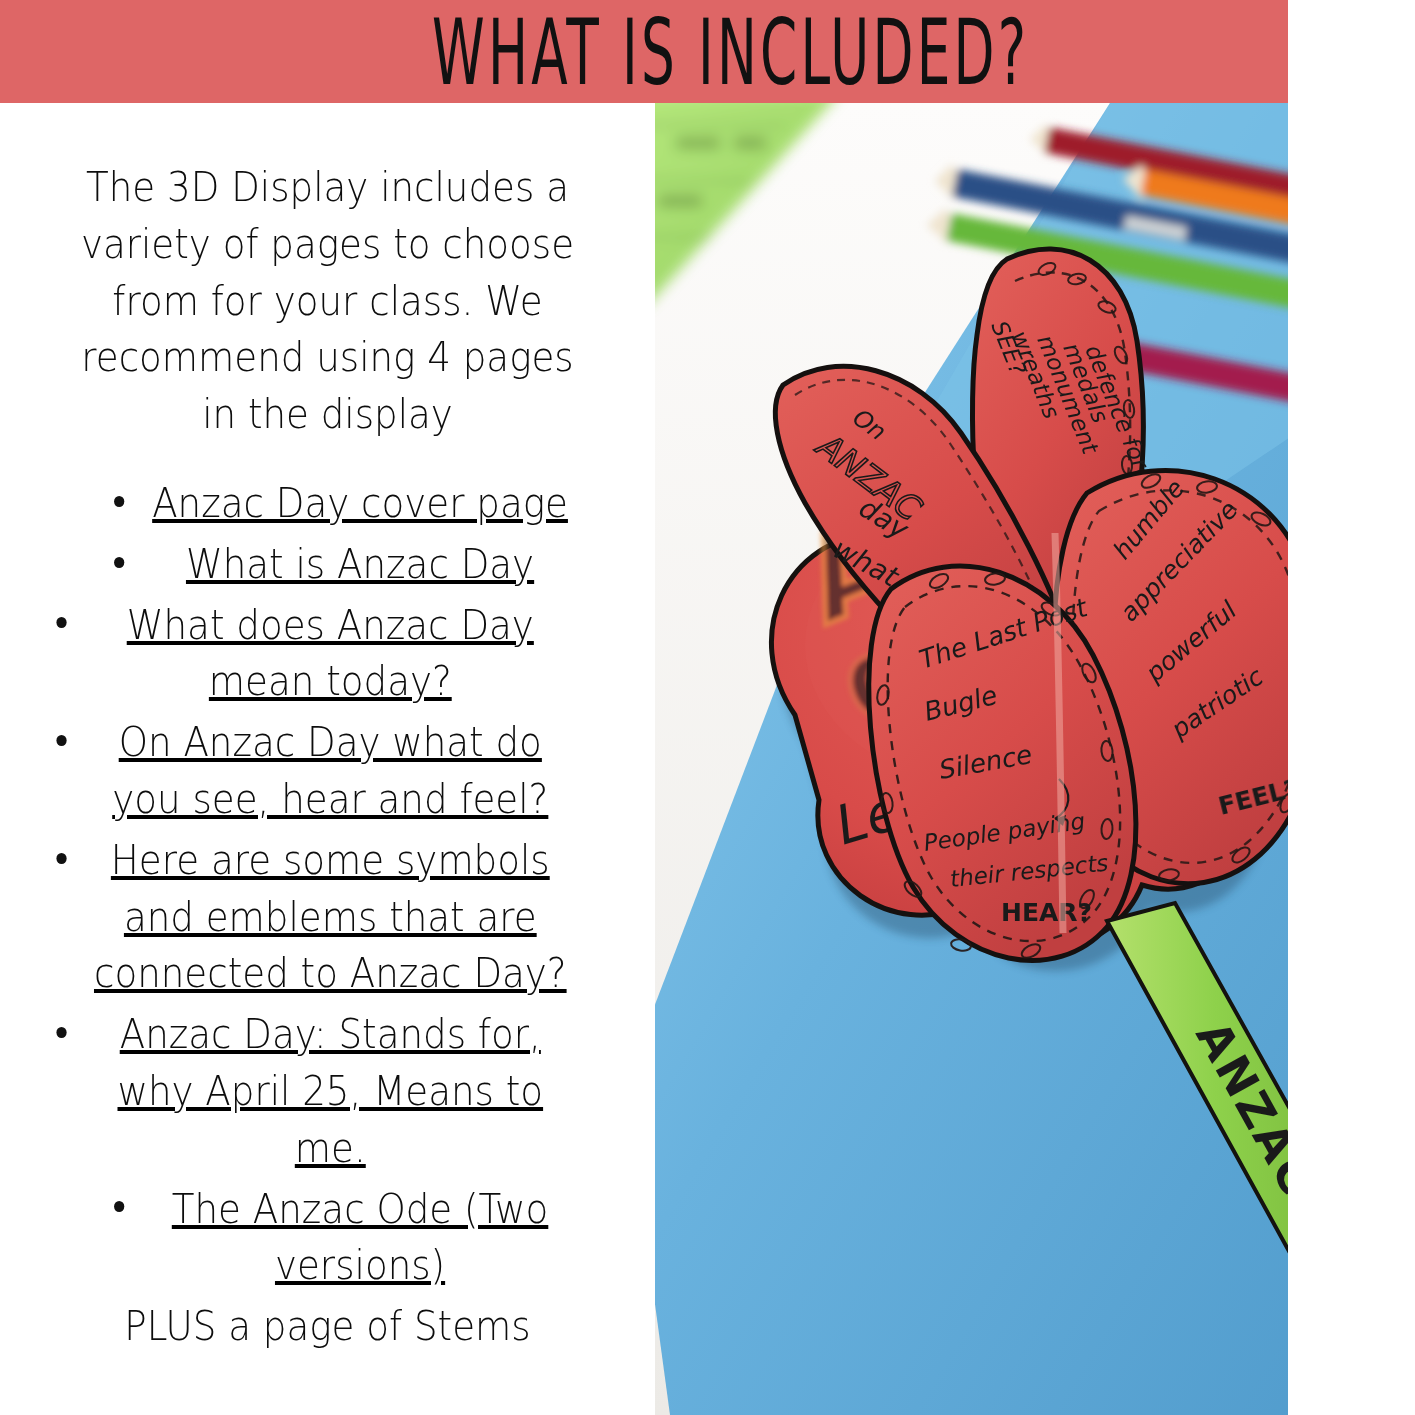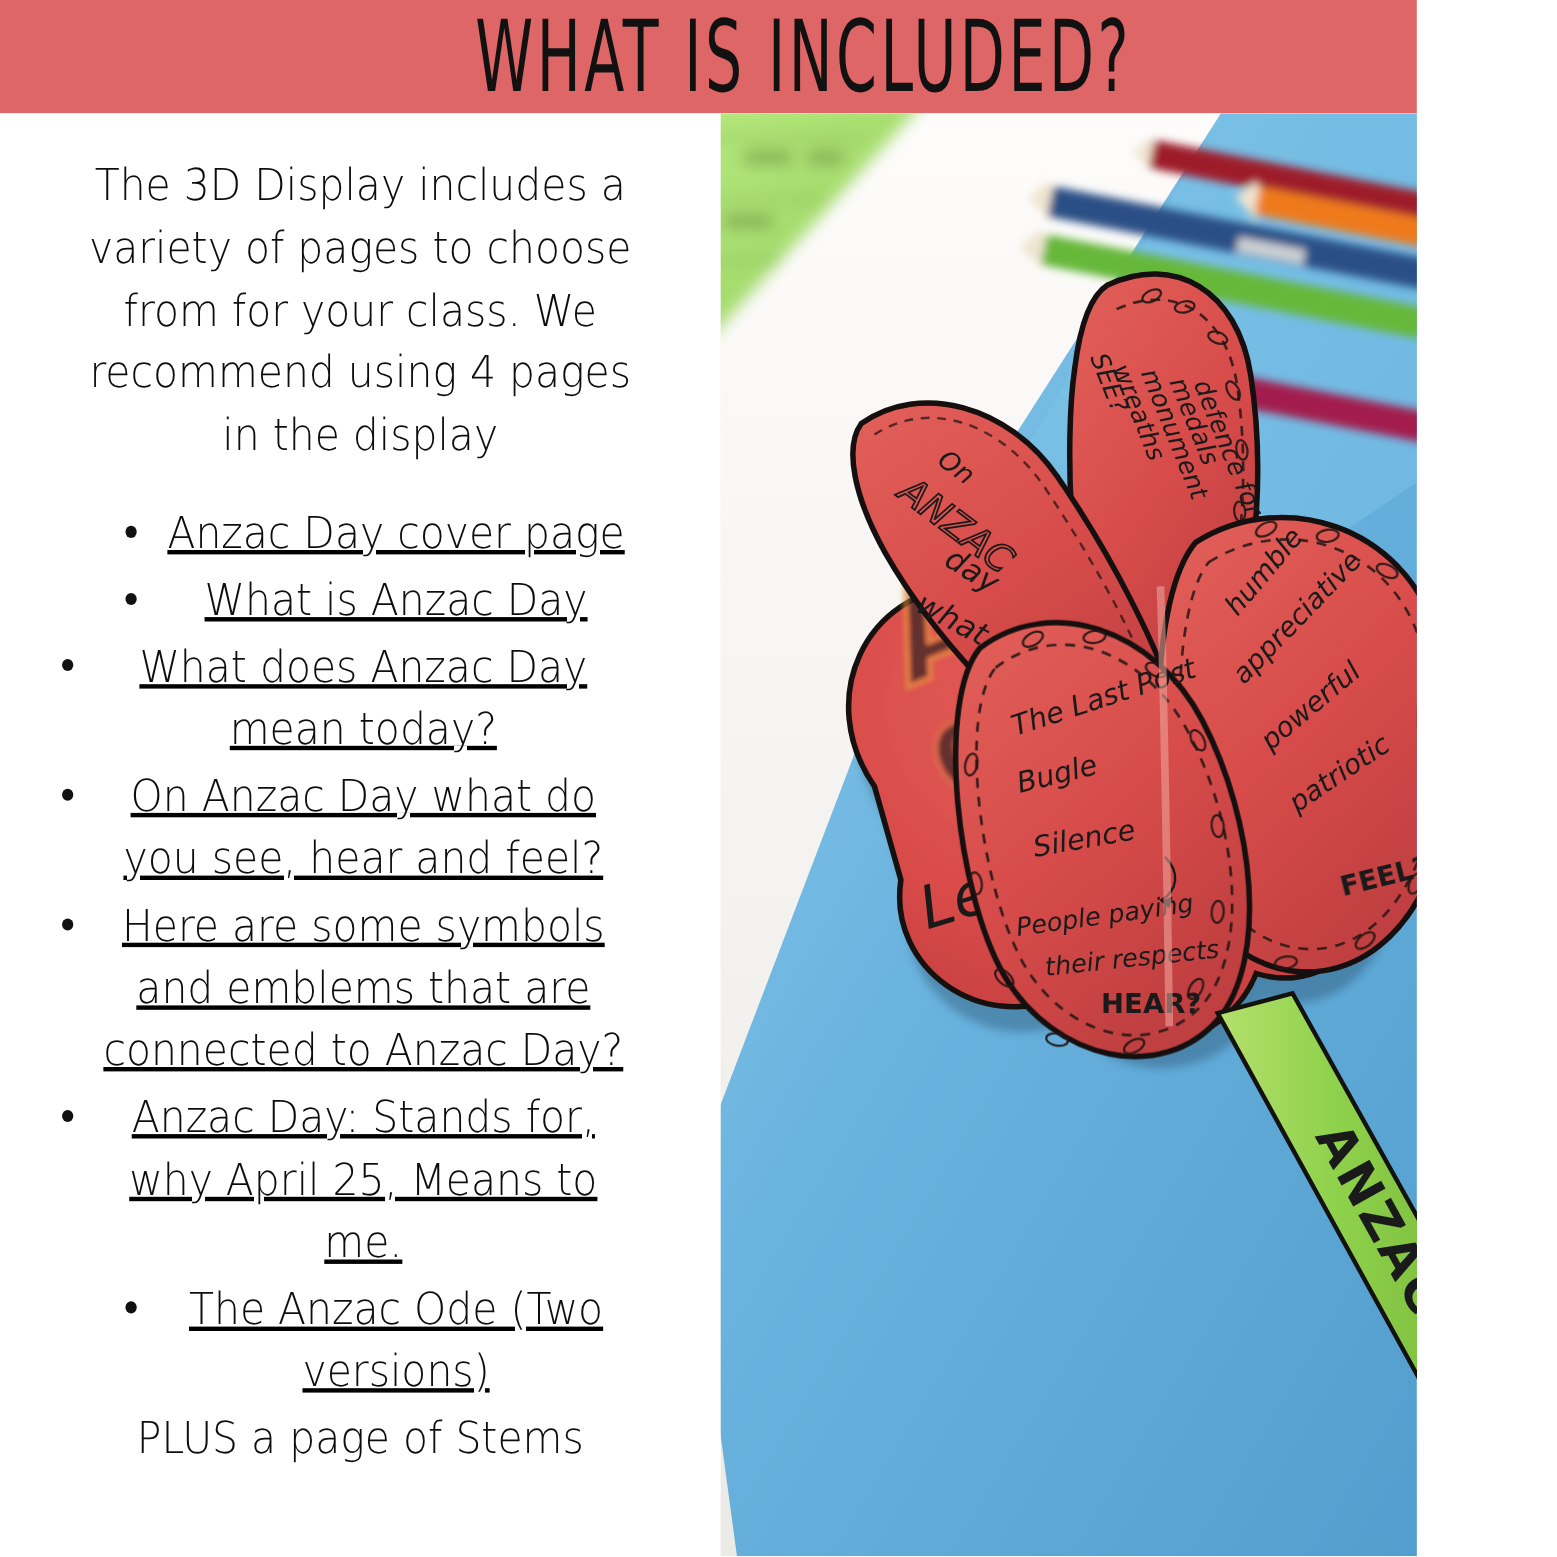--- a/index.html
+++ b/index.html
@@ -30,21 +30,21 @@
     padding-left:58px;
     box-sizing:border-box;
     white-space:nowrap;
   }
 
   
   .left-col{
     position:absolute;left:0;top:103px;width:655px;height:1312px;
     background:#ffffff;
     box-sizing:border-box;
-    padding:38px 22px 0 22px;
+    padding:56px 22px 0 22px;
   }
   .intro{
     text-align:center;
     color:#0d0d0d;
     font-family:"DejaVu Sans","Liberation Sans",sans-serif;
     font-size:40px;
     line-height:1.42;
     font-weight:300;
     transform:scaleX(0.93);
     transform-origin:center top;

